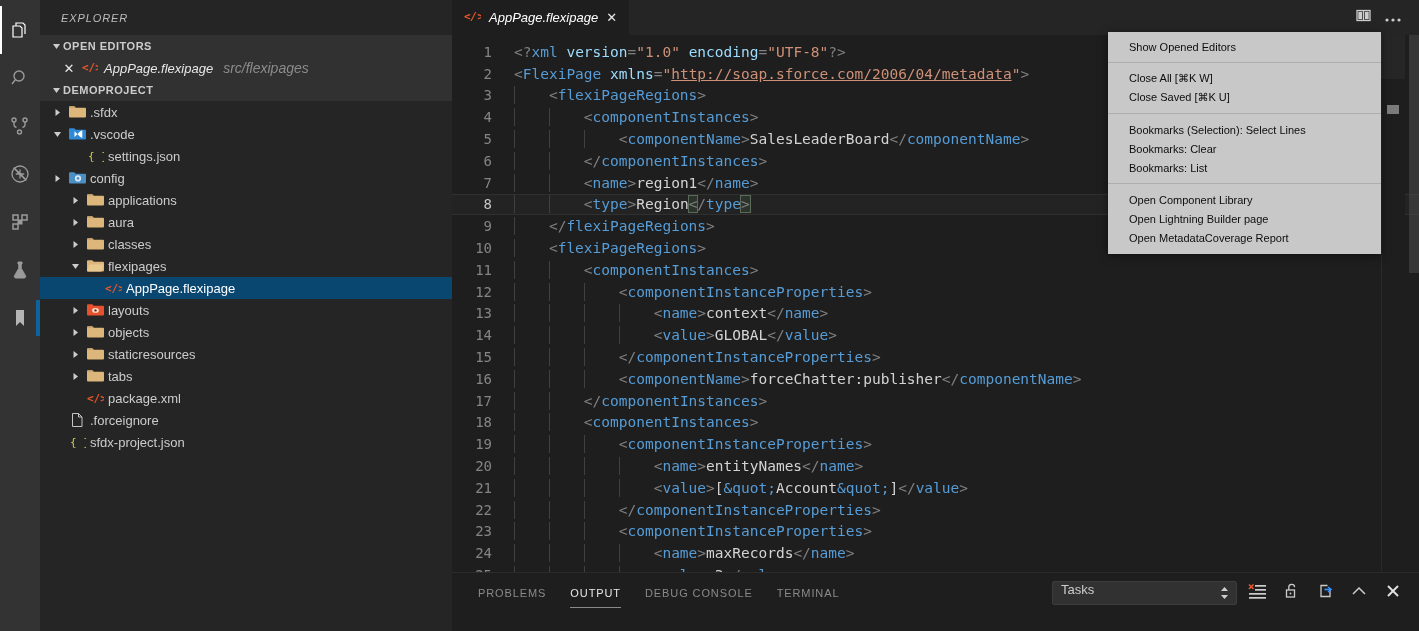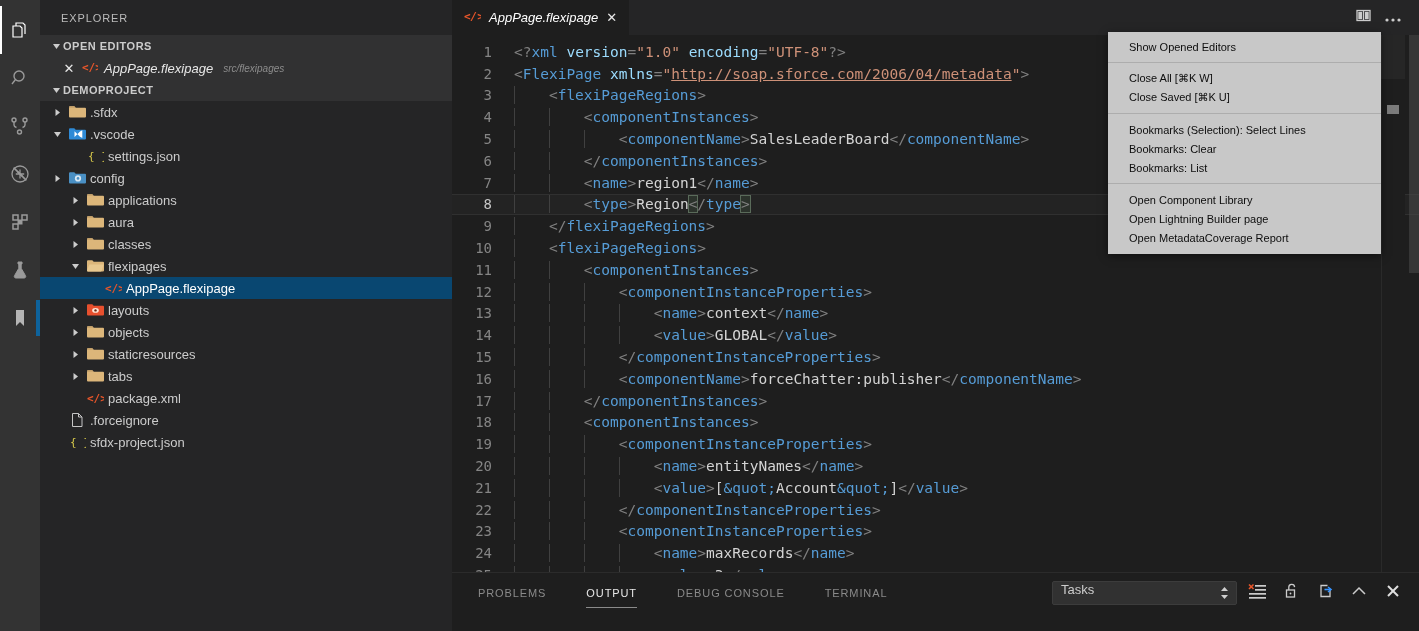--- a/index.html
+++ b/index.html
@@ -34,38 +34,39 @@
 
   
   .sidebar {
     width: 412px; flex: 0 0 412px; height: 631px; background: #252526;
     display: flex; flex-direction: column; overflow: hidden;
   }
   .sidebar-title {
     height: 35px; display: flex; align-items: center; padding-left: 21px;
     font-size: 11px; letter-spacing: .9px; color: #bbbbbb; font-weight: 400;
     text-transform: uppercase;
+    font-style: italic;
   }
   .section-header {
     height: 22px; display: flex; align-items: center; padding-left: 9px;
     font-size: 11px; font-weight: bold; letter-spacing: .5px; color: #cccccc;
     background: #313132; cursor: pointer;
   }
   .twisty { width: 14px; display:inline-flex; align-items:center; justify-content:center;
             color:#cccccc; flex:0 0 14px; }
   .twisty svg { display:block; }
   .open-editors-body { background: #313132; }
   .oe-row {
     height: 22px; display: flex; align-items: center; padding-left: 22px;
     font-size: 13px; cursor: pointer; gap: 6px;
   }
   .oe-close { width: 14px; color: #e8e8e8; font-size: 13px; line-height: 1;
               display:flex; align-items:center; justify-content:center; flex:0 0 14px;}
   .oe-name { font-style: italic; color: #e7e7e7; }
-  .oe-path { font-style: italic; color: #8c8c8c; font-size: 10px; margin-left: 4px;}
+  .oe-path { font-style: italic; color: #8c8c8c; font-size: 14px; margin-left: 4px;}
 
   .tree { flex: 1; overflow: hidden; padding-top: 0px; }
   .row {
     height: 22px; display: flex; align-items: center; font-size: 13px;
     color: #cccccc; cursor: pointer; white-space: nowrap;
   }
   .row.selected { background: #094771; color: #ffffff; }
   .arrow { width: 18px; flex: 0 0 18px; display:flex; align-items:center;
            justify-content:center; }
   .arrow svg { display: block; }
@@ -120,21 +121,21 @@
   .minimap-strip { position: absolute; right: 14px; top: 0; bottom: 0; width: 24px;
                    background: #1e1e1e; border-left:1px solid #2a2a2a;}
   .mm-mark { position:absolute; top: 70px; right: 6px; width: 12px; height: 9px;
              background: #7b7b7b; }
   .mm-slider { position:absolute; top:0; right:0; width: 24px; height: 44px;
                background: rgba(255,255,255,0.04); }
 
   
   .panel { height: 59px; background: #1e1e1e; border-top: 1px solid #2b2b2b;
            display: flex; align-items: flex-start; position: relative; }
-  .panel-tabs { display: flex; align-items: center; height: 40px; padding-left: 14px; gap: 16px; }
+  .panel-tabs { display: flex; align-items: center; height: 40px; padding-left: 14px; gap: 0; }
   .ptab { height: 40px; display: flex; align-items: center; padding: 0 12px;
           font-size: 11px; letter-spacing: .9px; color: #8a8a8a; cursor: pointer;
           text-transform: uppercase; position: relative; }
   .ptab.active { color: #e7e7e7; }
   .ptab.active::after { content:""; position:absolute; left: 12px; right: 12px;
                         bottom: 5px; height: 1px; background: #8a8a8a; }
   .panel-right { margin-left: auto; display: flex; align-items: center; gap: 2px;
                  padding-right: 12px; height: 40px; }
   .selectbox { width: 185px; height: 24px; background: #313131; border: 1px solid #3c3c3c;
                border-radius: 2px; color: #cccccc; font-size: 13px; display: flex;

